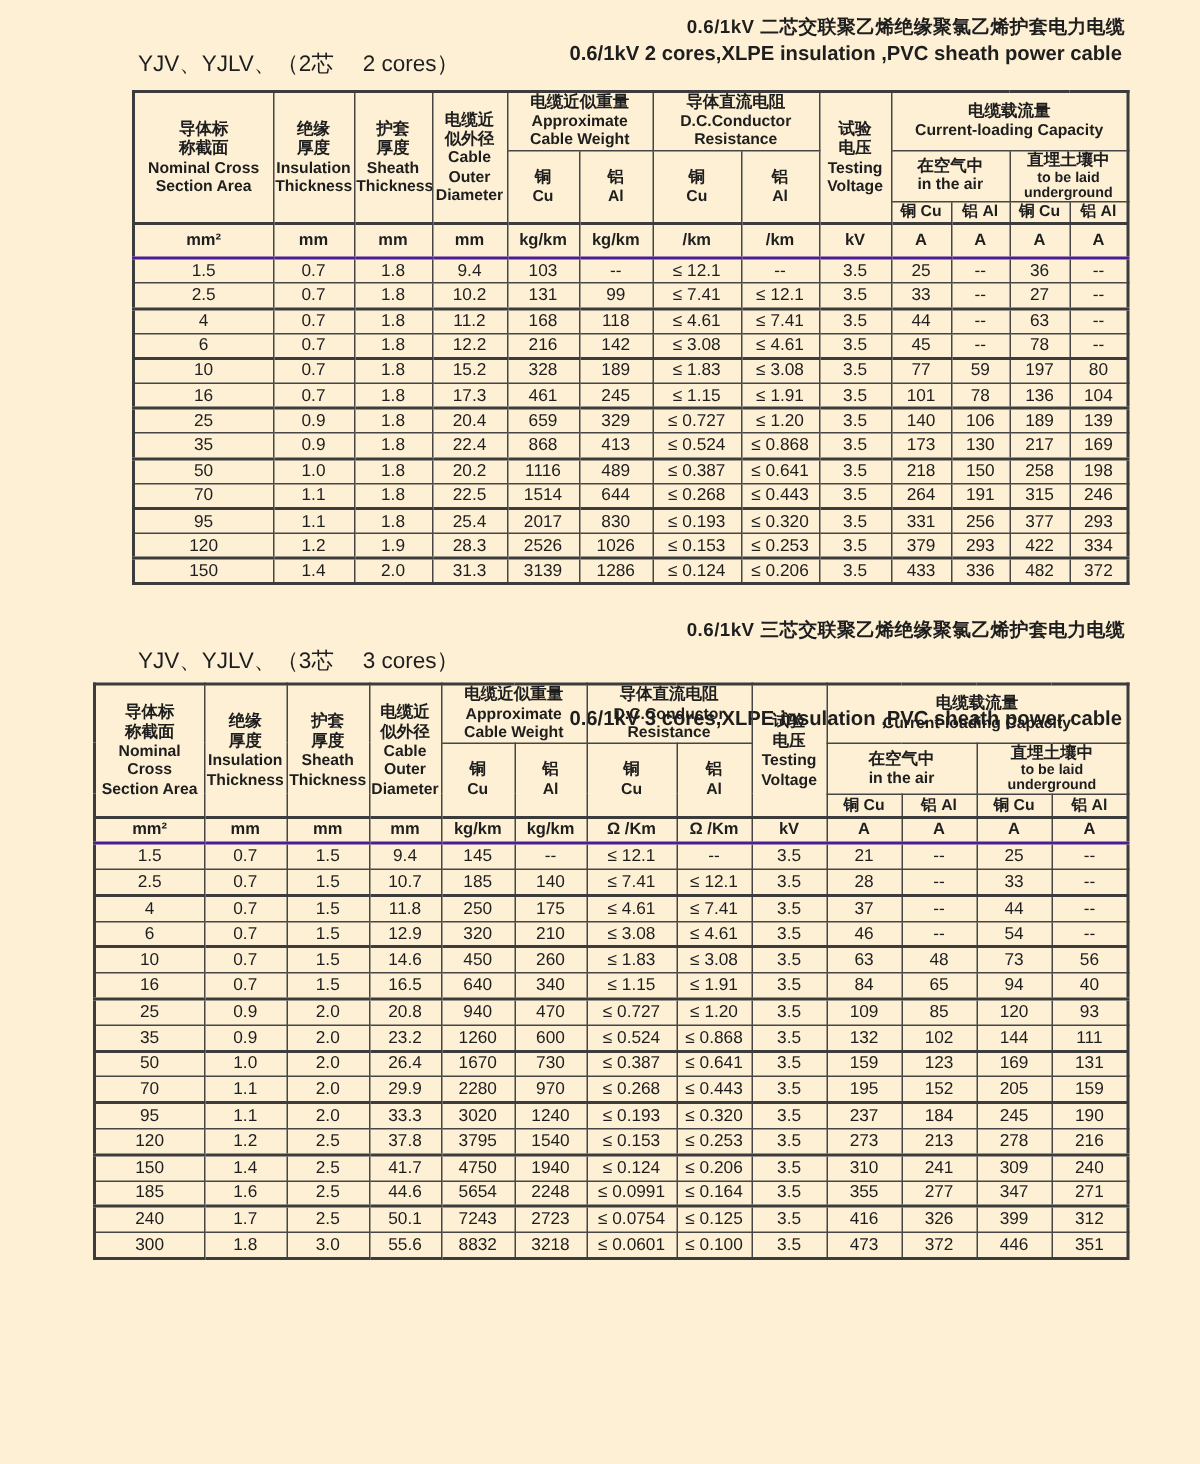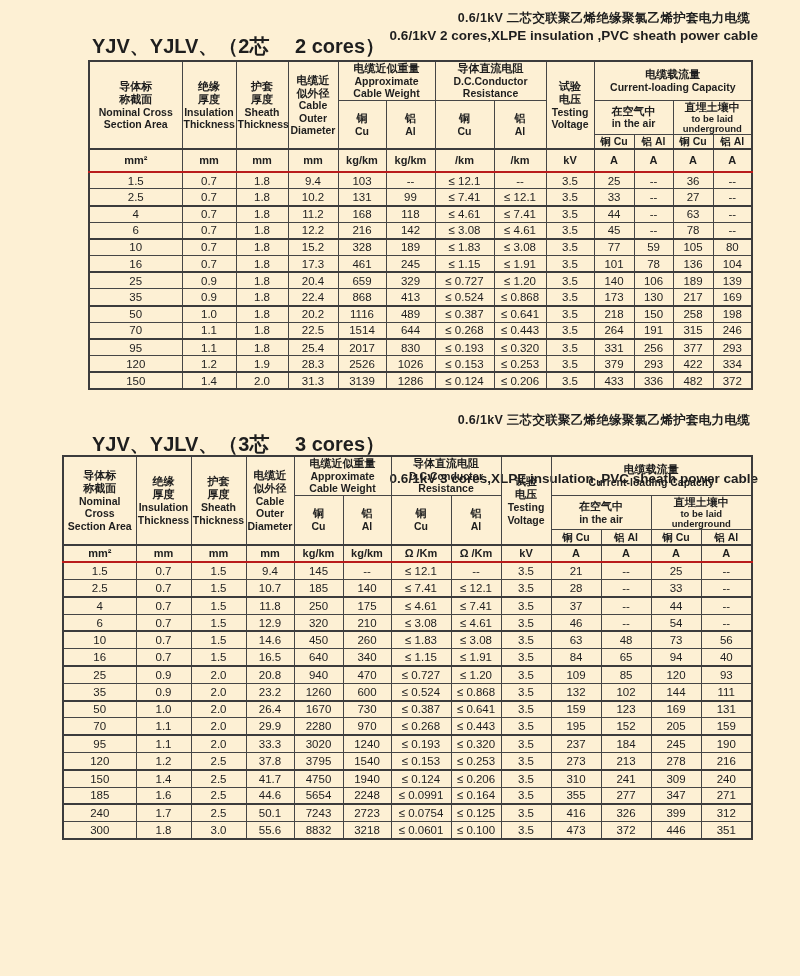--- a/index.html
+++ b/index.html
@@ -9,26 +9,26 @@
     font-family:"Liberation Sans", sans-serif;
     color:#1e1e1e;
     position:relative;
     overflow:hidden;
   }
   .title-zh{
     position:absolute;right:50px;text-align:right;
     font-size:12.5px;font-weight:700;letter-spacing:.3px;white-space:nowrap;
   }
   .title-en{
-    position:absolute;right:42px;text-align:right;
+    position:absolute;right:52px;text-align:right;
     font-size:13.5px;font-weight:700;white-space:nowrap;
   }
   .model-label{
     position:absolute;left:92px;
-    font-size:20px;font-weight:700;white-space:nowrap;
+    font-size:15px;font-weight:400;white-space:nowrap;
   }
   #t1-title-zh{top:10px;}
   #t1-title-en{top:28px;}
   #t1-model{top:33px;}
   #t2-title-zh{top:412px;}
   #t2-title-en{top:430px;margin-top:41px;}
   #t2-model{top:431px;}
 
   table{
     border-collapse:collapse;
@@ -53,21 +53,21 @@
   #table1 tr.row-a{height:36px;}
   #table1 tr.row-b{height:32px;}
   #table1 tr.row-c{height:15px;}
   #table1 tr.units{height:23px;}
   #table2 tr.row-a{height:38px;}
   #table2 tr.row-b{height:34px;}
   #table2 tr.row-c{height:16px;}
   #table2 tr.units{height:17px;}
   tr.units th{
     border-top:2px solid #3c3c3c;
-    border-bottom:2px solid #b91c1c;
+    border-bottom:2px solid #4c1d95;
     font-size:11px;
   }
   #table1 tbody tr{height:16.7px;}
   #table2 tbody tr{height:17.3px;}
   tbody tr:nth-child(even) td{border-bottom:2px solid #3c3c3c;}
 </style>
 </head>
 <body>
 
 <div id="t1-title-zh" class="title-zh">0.6/1kV 二芯交联聚乙烯绝缘聚氯乙烯护套电力电缆</div>
@@ -244,21 +244,21 @@
         <td>0.7</td>
         <td>1.8</td>
         <td>15.2</td>
         <td>328</td>
         <td>189</td>
         <td>≤ 1.83</td>
         <td>≤ 3.08</td>
         <td>3.5</td>
         <td>77</td>
         <td>59</td>
-        <td>105</td>
+        <td>197</td>
         <td>80</td>
       </tr>
       <tr>
         <td>16</td>
         <td>0.7</td>
         <td>1.8</td>
         <td>17.3</td>
         <td>461</td>
         <td>245</td>
         <td>≤ 1.15</td>

